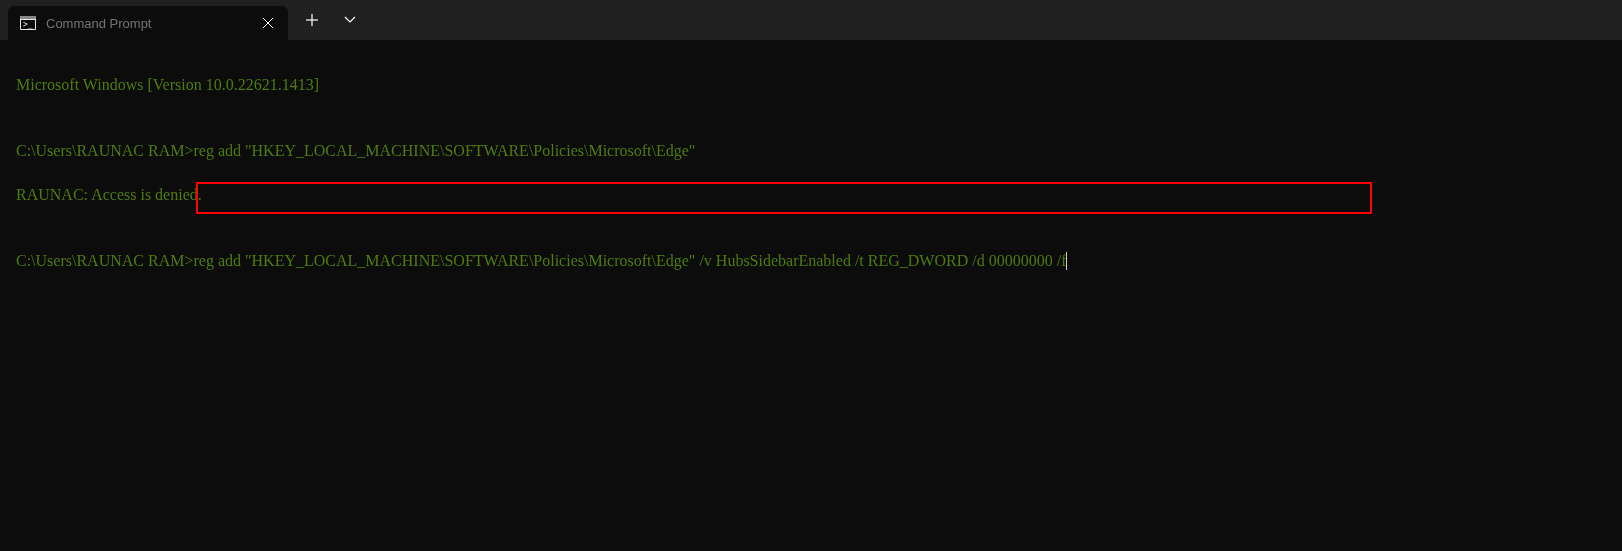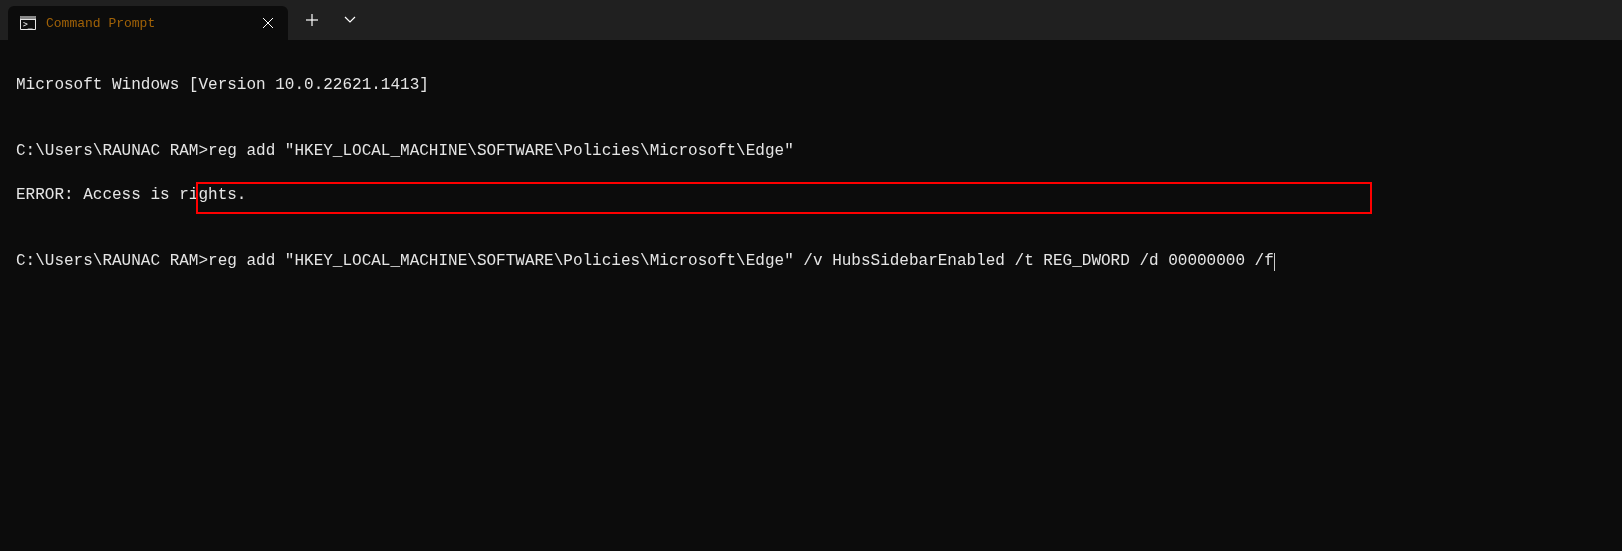--- a/index.html
+++ b/index.html
@@ -45,23 +45,23 @@
       height: 14px;
       display: flex;
       align-items: center;
       justify-content: center;
     }
     .tab-icon svg {
       width: 16px;
       height: 14px;
     }
     .tab-title {
-      color: #a16207;
+      color: #737373;
       font-size: 13px;
-      font-family: Liberation Mono, monospace;
+      font-family: Liberation Sans, sans-serif;
       font-weight: 400;
     }
     .tab-close {
       color: #ffffff;
       font-size: 14px;
       width: 20px;
       height: 20px;
       display: flex;
       align-items: center;
       justify-content: center;
@@ -90,24 +90,24 @@
       color: #ffffff;
       width: 36px;
       height: 32px;
       display: flex;
       align-items: center;
       justify-content: center;
       cursor: pointer;
     }
     .terminal-content {
       padding: 12px 16px;
-      color: #e5e5e5;
+      color: #4d7c0f;
       font-size: 16px;
       line-height: 22px;
-      font-family: Liberation Mono, monospace;
+      font-family: Liberation Serif, serif;
       white-space: pre;
       position: relative;
     }
     .terminal-line {
       display: block;
     }
     .highlight-box {
       position: absolute;
       border: 2px solid #ff0000;
       pointer-events: none;
@@ -155,17 +155,17 @@
         <polyline points="1,1 6,6 11,1" stroke="#ffffff" stroke-width="1.2" fill="none"></polyline>
       </svg>
     </div>
   </div>
 </div>
 
 <div class="terminal-content">
 <span class="terminal-line">Microsoft Windows [Version 10.0.22621.1413]</span>
 <span class="terminal-line"></span>
 <span class="terminal-line"><span>C:\Users\RAUNAC RAM&gt;</span><span>reg add "HKEY_LOCAL_MACHINE\SOFTWARE\Policies\Microsoft\Edge"</span></span>
-<span class="terminal-line">ERROR: Access is rights.</span>
+<span class="terminal-line">RAUNAC: Access is denied.</span>
 <span class="terminal-line"></span>
 <span class="terminal-line"><span>C:\Users\RAUNAC RAM&gt;</span><span>reg add "HKEY_LOCAL_MACHINE\SOFTWARE\Policies\Microsoft\Edge" /v HubsSidebarEnabled /t REG_DWORD /d 00000000 /f</span><span class="cursor"></span></span>
 <div class="highlight-box" id="highlight" style="top: 142px; left: 196px; width: 1176px; height: 32px;"></div>
 </div>
 
 </body></html>

